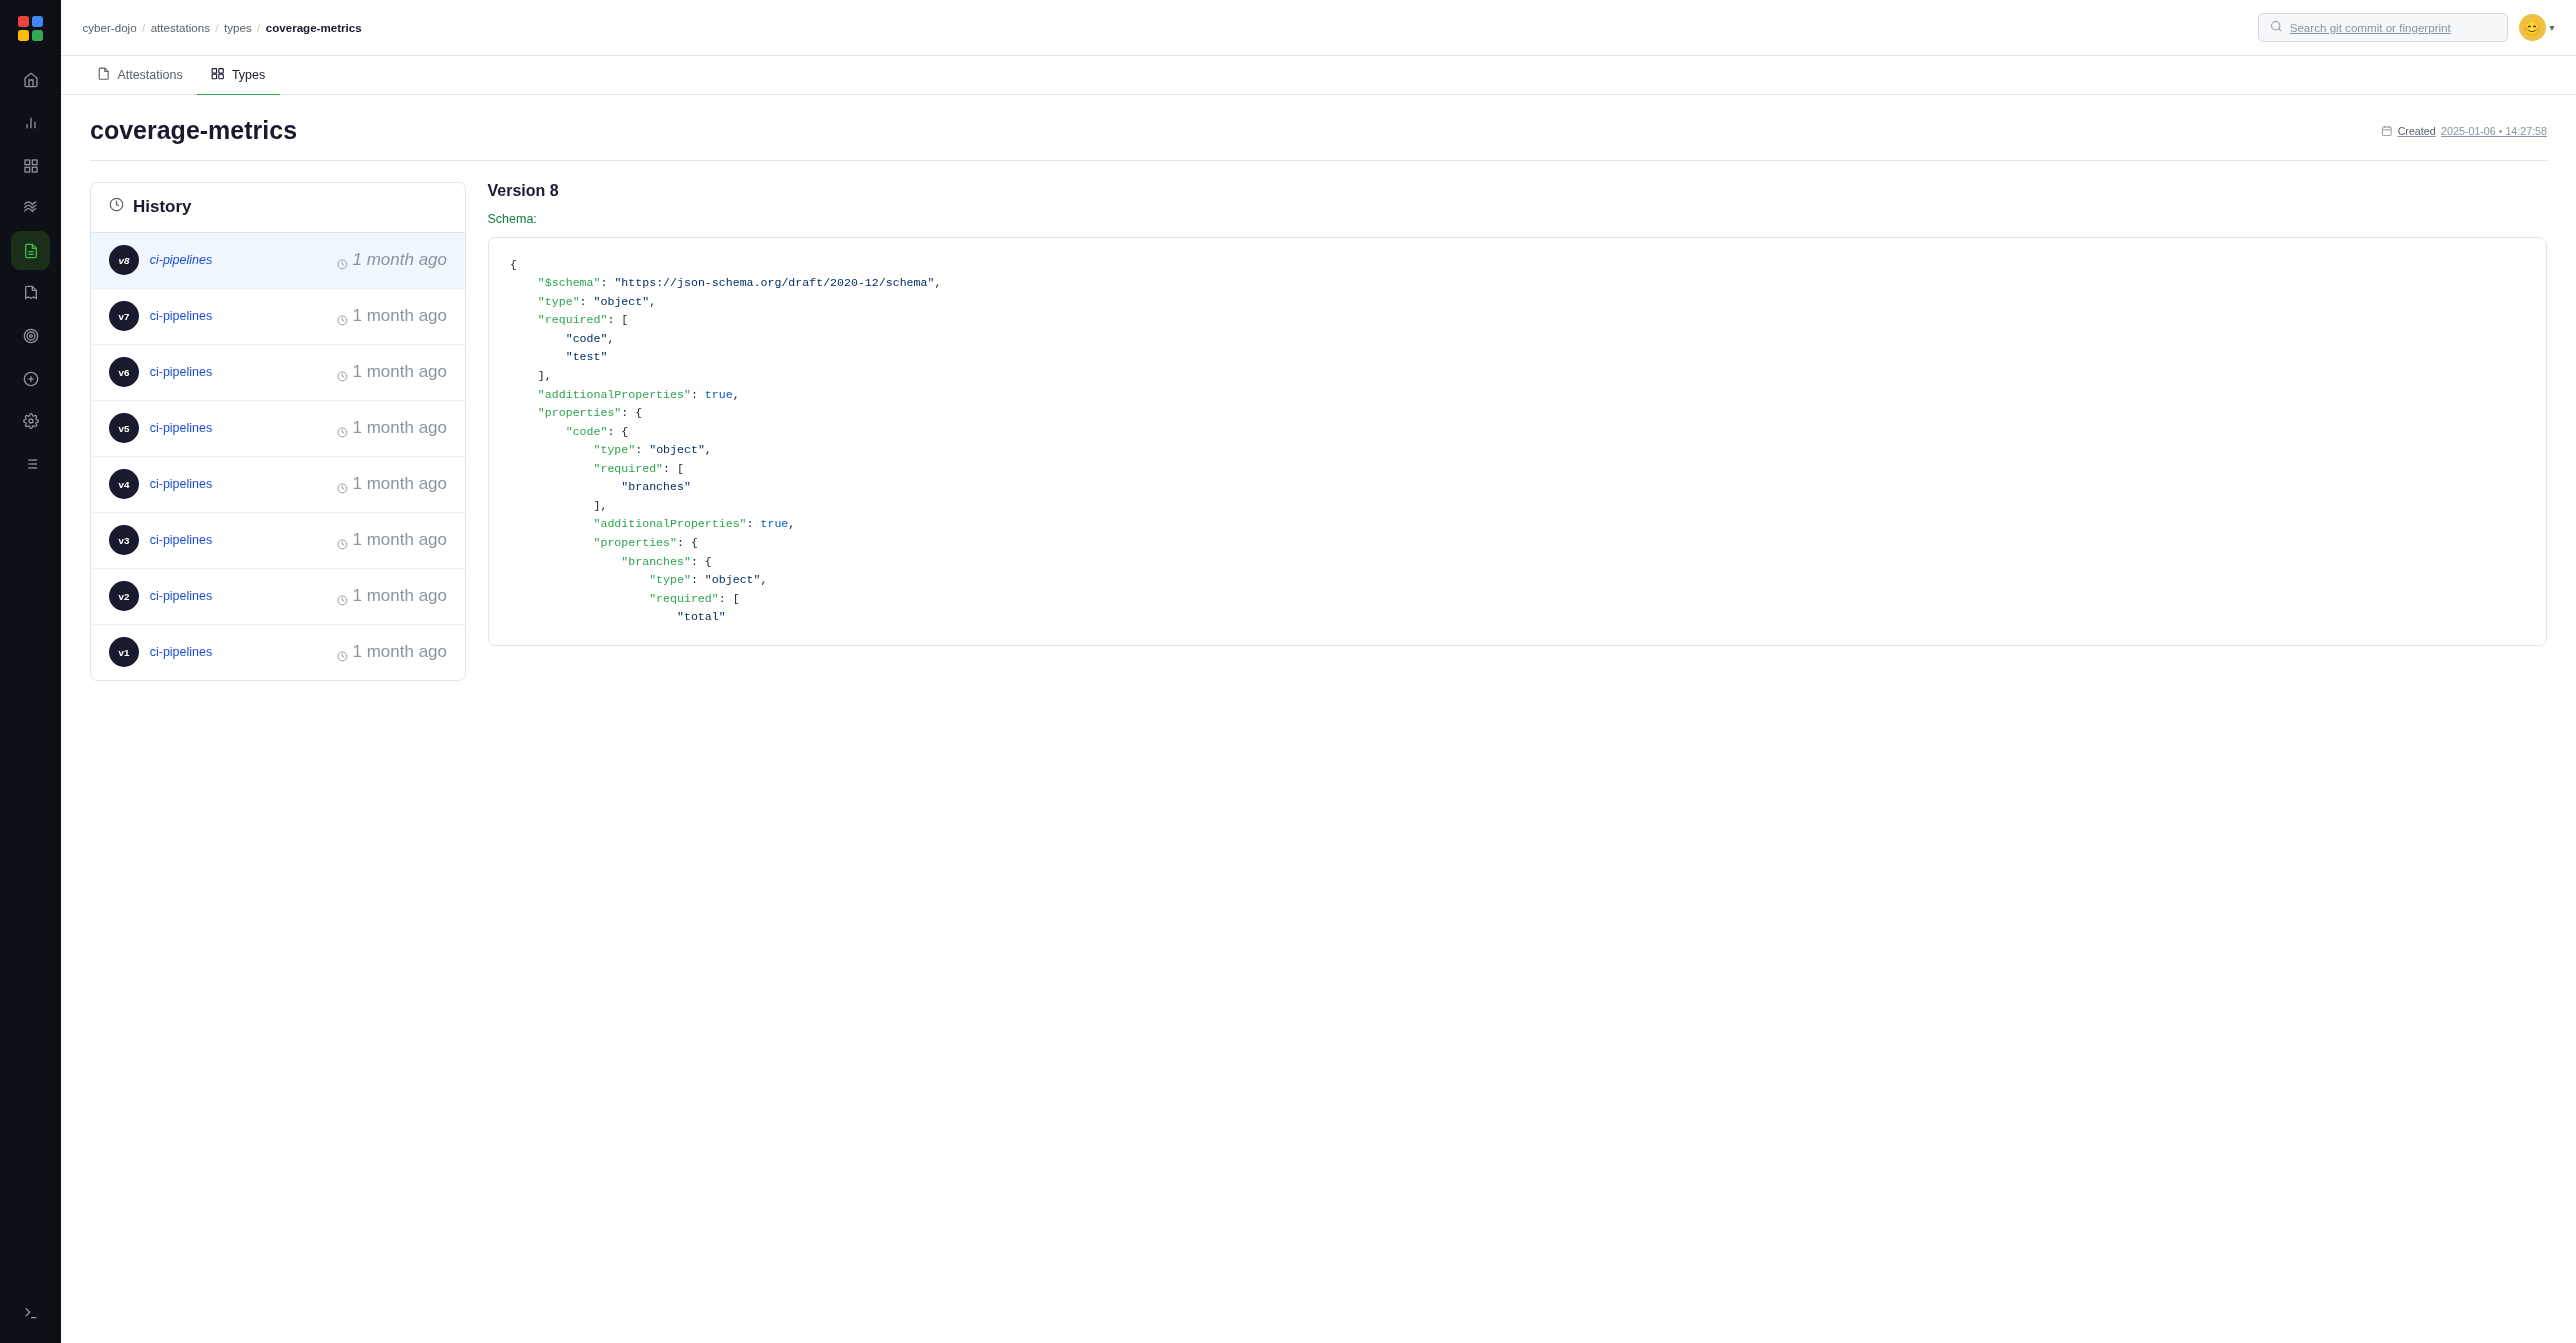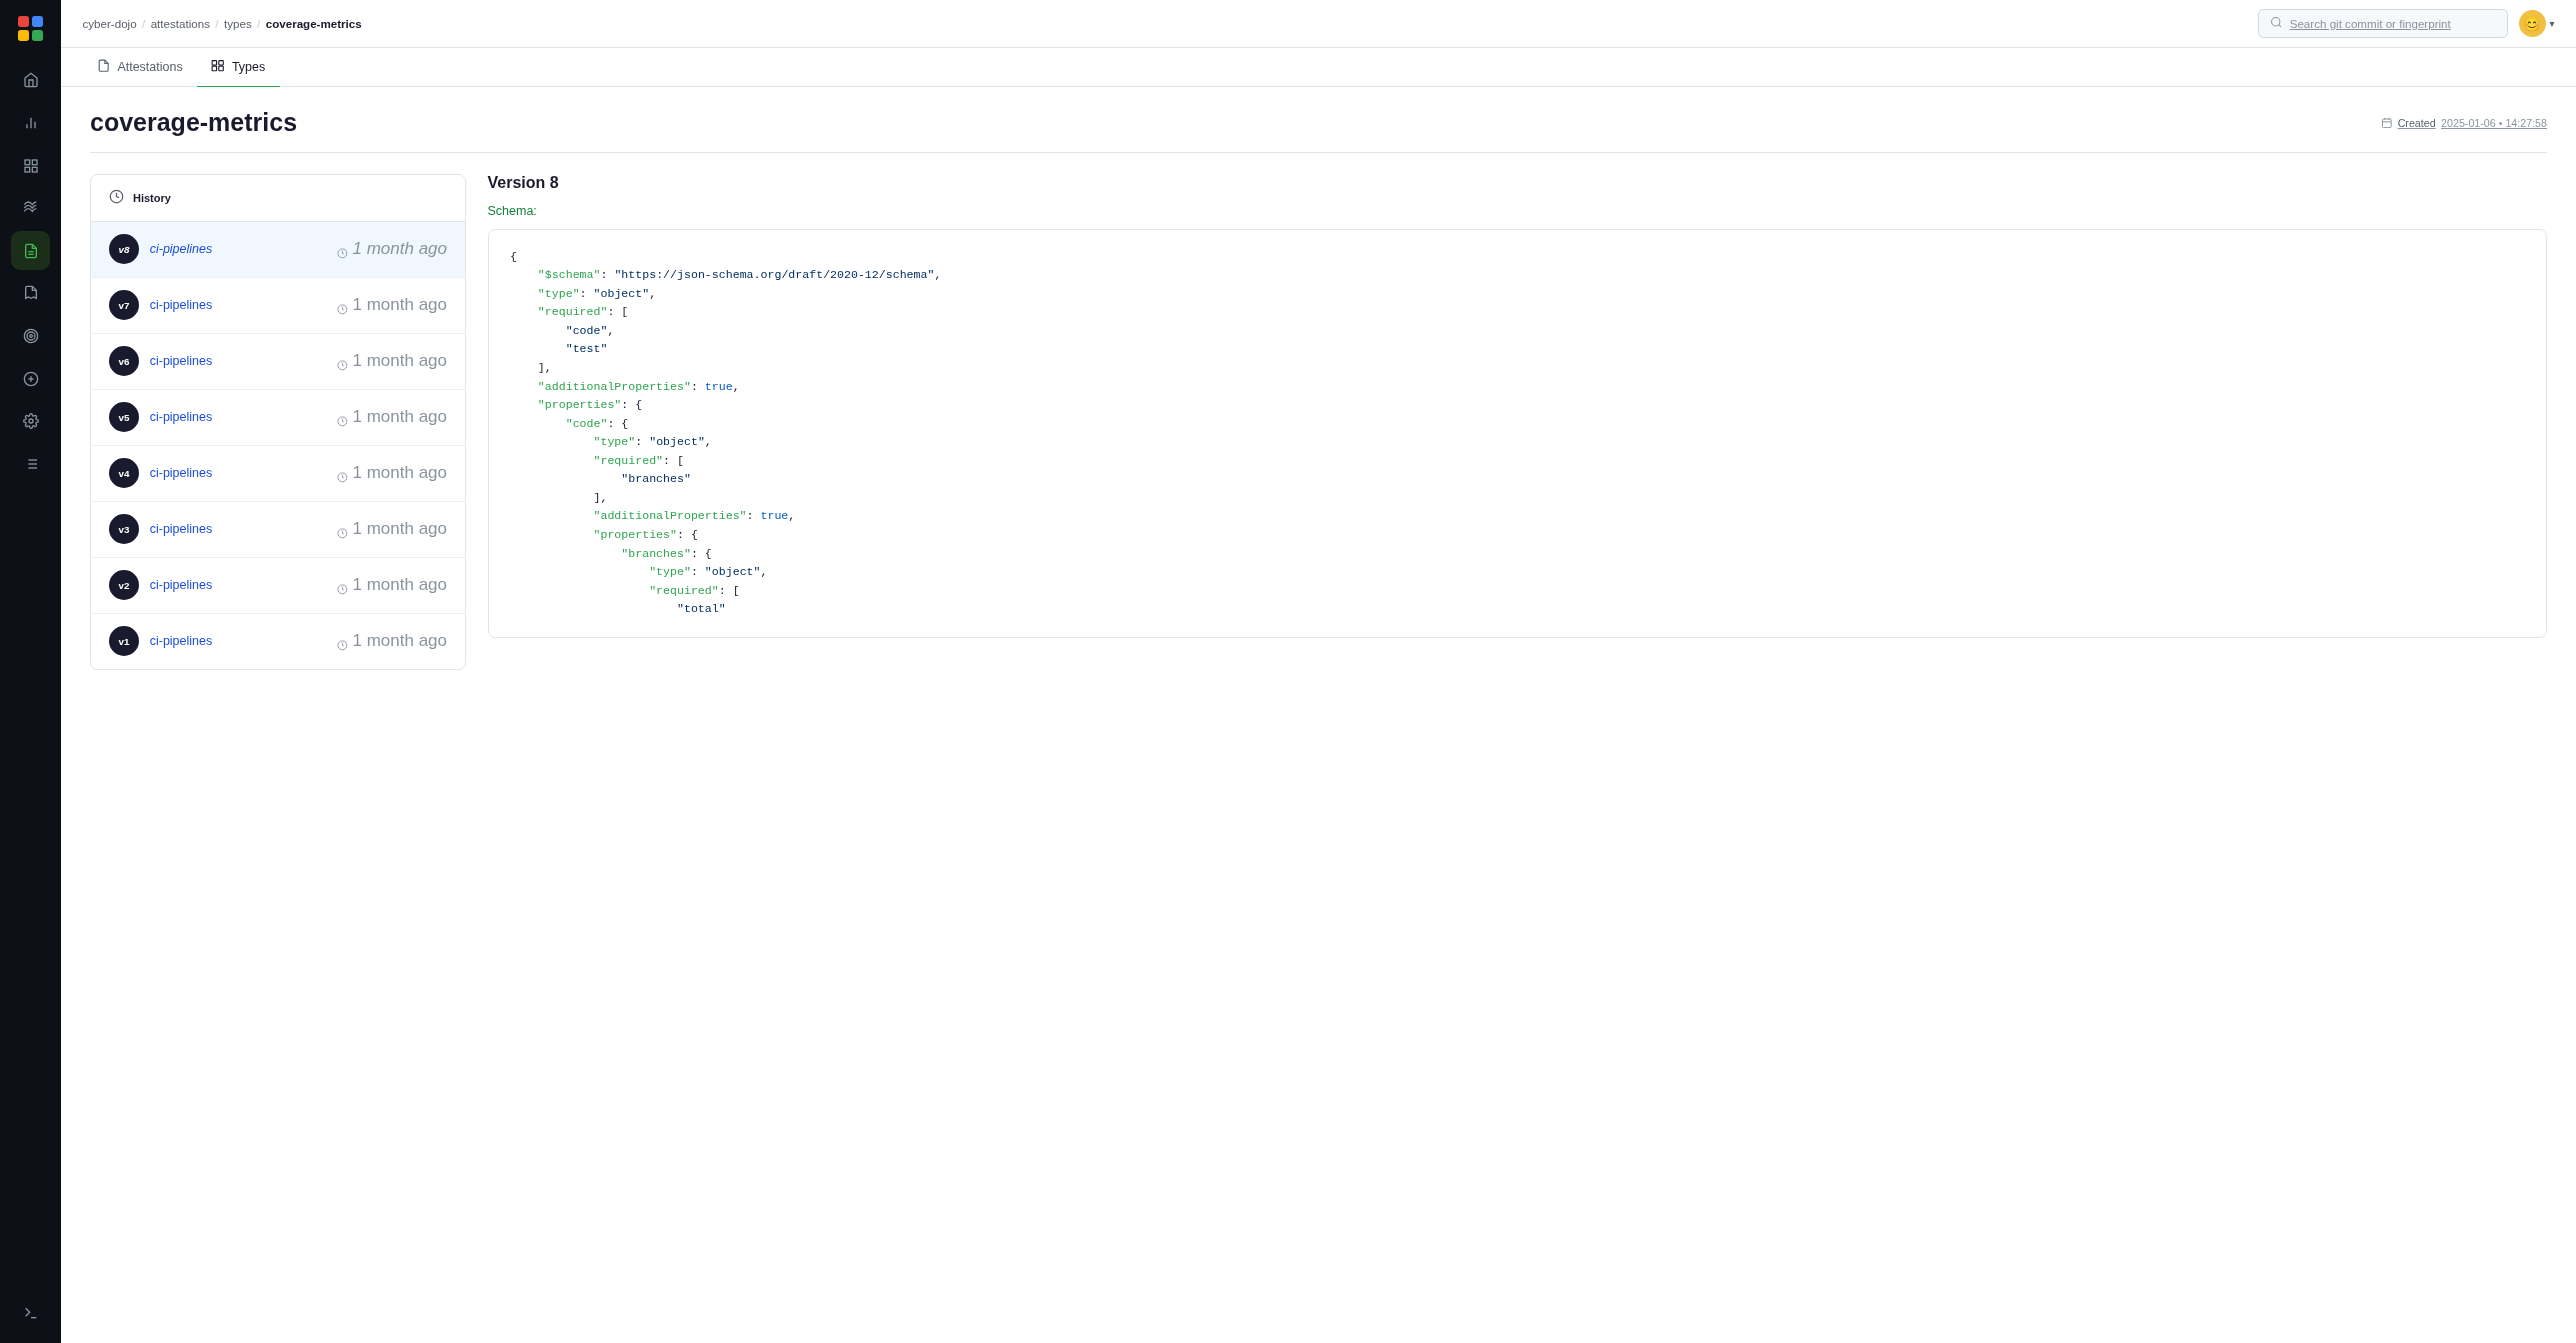--- a/index.html
+++ b/index.html
@@ -62,21 +62,21 @@
       overflow: hidden;
       background: #fff;
     }
 
     
     .top-header {
       display: flex;
       align-items: center;
       justify-content: space-between;
       padding: 0 21.5px;
-      height: 48px;
+      height: 56px;
       border-bottom: 0.9px solid #e1e4e8;
       background: #fff;
       flex-shrink: 0;
     }
     .breadcrumb {
       display: flex;
       align-items: center;
       gap: 5.4px;
       font-size: 11.6px;
       color: #586069;
@@ -195,21 +195,21 @@
       border: 0.9px solid #e1e4e8;
       border-radius: 7.2px;
       overflow: hidden;
     }
     .history-header {
       display: flex;
       align-items: center;
       gap: 9px;
       padding: 14.3px 18px;
       border-bottom: 0.9px solid #e1e4e8;
-      font-size: 11px;
+      font-size: 17px;
       font-weight: 600;
       color: #1a1a2e;
     }
 
     .history-item {
       display: flex;
       align-items: center;
       padding: 12.5px 18px;
       border-bottom: 0.9px solid #f0f0f0;
       cursor: pointer;

